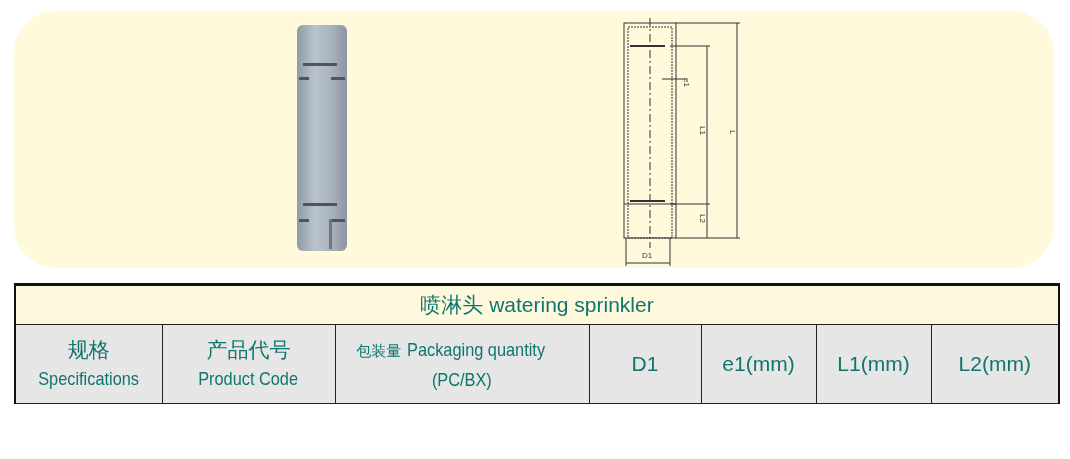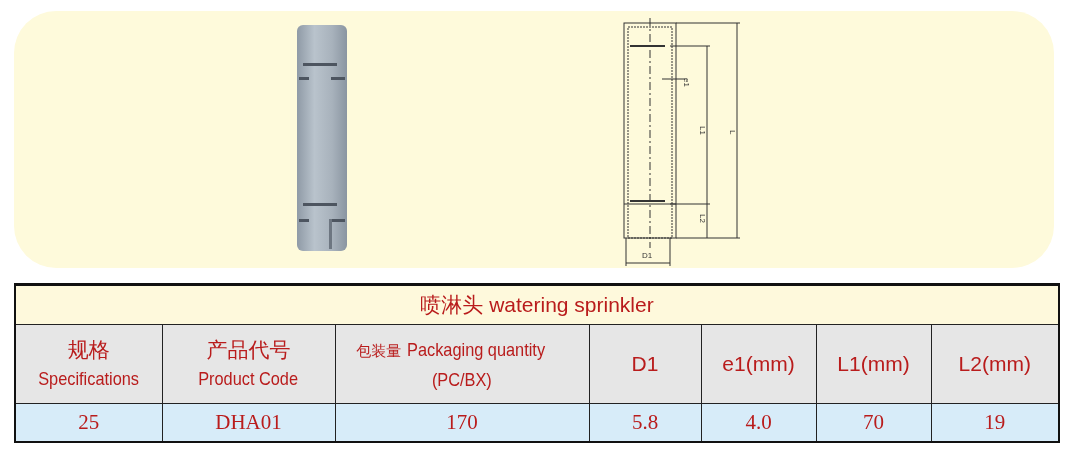--- a/index.html
+++ b/index.html
@@ -5,21 +5,21 @@
   html, body { margin: 0; padding: 0; background: #ffffff; }
   body { width: 1070px; height: 459px; position: relative; overflow: hidden;
          font-family: "Liberation Sans", sans-serif; }
   .banner { position: absolute; left: 14px; top: 11px; width: 1040px; height: 257px;
             background: #fefadb; border-radius: 42px; }
   .photo { position: absolute; left: 295px; top: 23px; width: 56px; height: 230px; }
   .drawing { position: absolute; left: 620px; top: 18px; width: 130px; height: 250px; }
   table.spec { position: absolute; left: 14px; top: 283px; width: 1044px;
                border-collapse: collapse; table-layout: fixed; }
   table.spec td { border: 1px solid #222; text-align: center; vertical-align: middle;
-                  padding: 0; color: #b91c1c; }
+                  padding: 0; color: #0f766e; }
   table.spec tr.title td { background: #fef9dc; height: 38px; font-size: 21px;
                            border-top: 3px solid #111; border-left: 2px solid #111; border-right: 2px solid #111; }
   table.spec tr.head td { background: #e6e6e6; height: 78px; font-size: 21px; line-height: 28px; }
   table.spec tr.head td .en { font-family: "Liberation Sans", sans-serif; font-size: 19px;
                               transform: scaleX(0.86); display: inline-block; }
   table.spec tr.row td { background: #d7ecf9; height: 37px; font-size: 21px;
                          font-family: "Liberation Serif", serif; border-bottom: 2px solid #111; }
   table.spec tr td:first-child { border-left: 2px solid #111; }
   table.spec tr td:last-child { border-right: 2px solid #111; }
   .pq-cn { font-size: 15px; }
@@ -106,23 +106,14 @@
         <span class="pq-cn">包装量</span>
         <span class="pq-en">Packaging quantity</span>
       </div>
       <span class="en">(PC/BX)</span>
     </td>
     <td>D1</td>
     <td>e1(mm)</td>
     <td>L1(mm)</td>
     <td>L2(mm)</td>
   </tr>
-  <tr class="row">
-    <td>25</td>
-    <td>DHA01</td>
-    <td>170</td>
-    <td>5.8</td>
-    <td>4.0</td>
-    <td>70</td>
-    <td>19</td>
-  </tr>
 </tbody>
   </table>
 
 </body></html>

